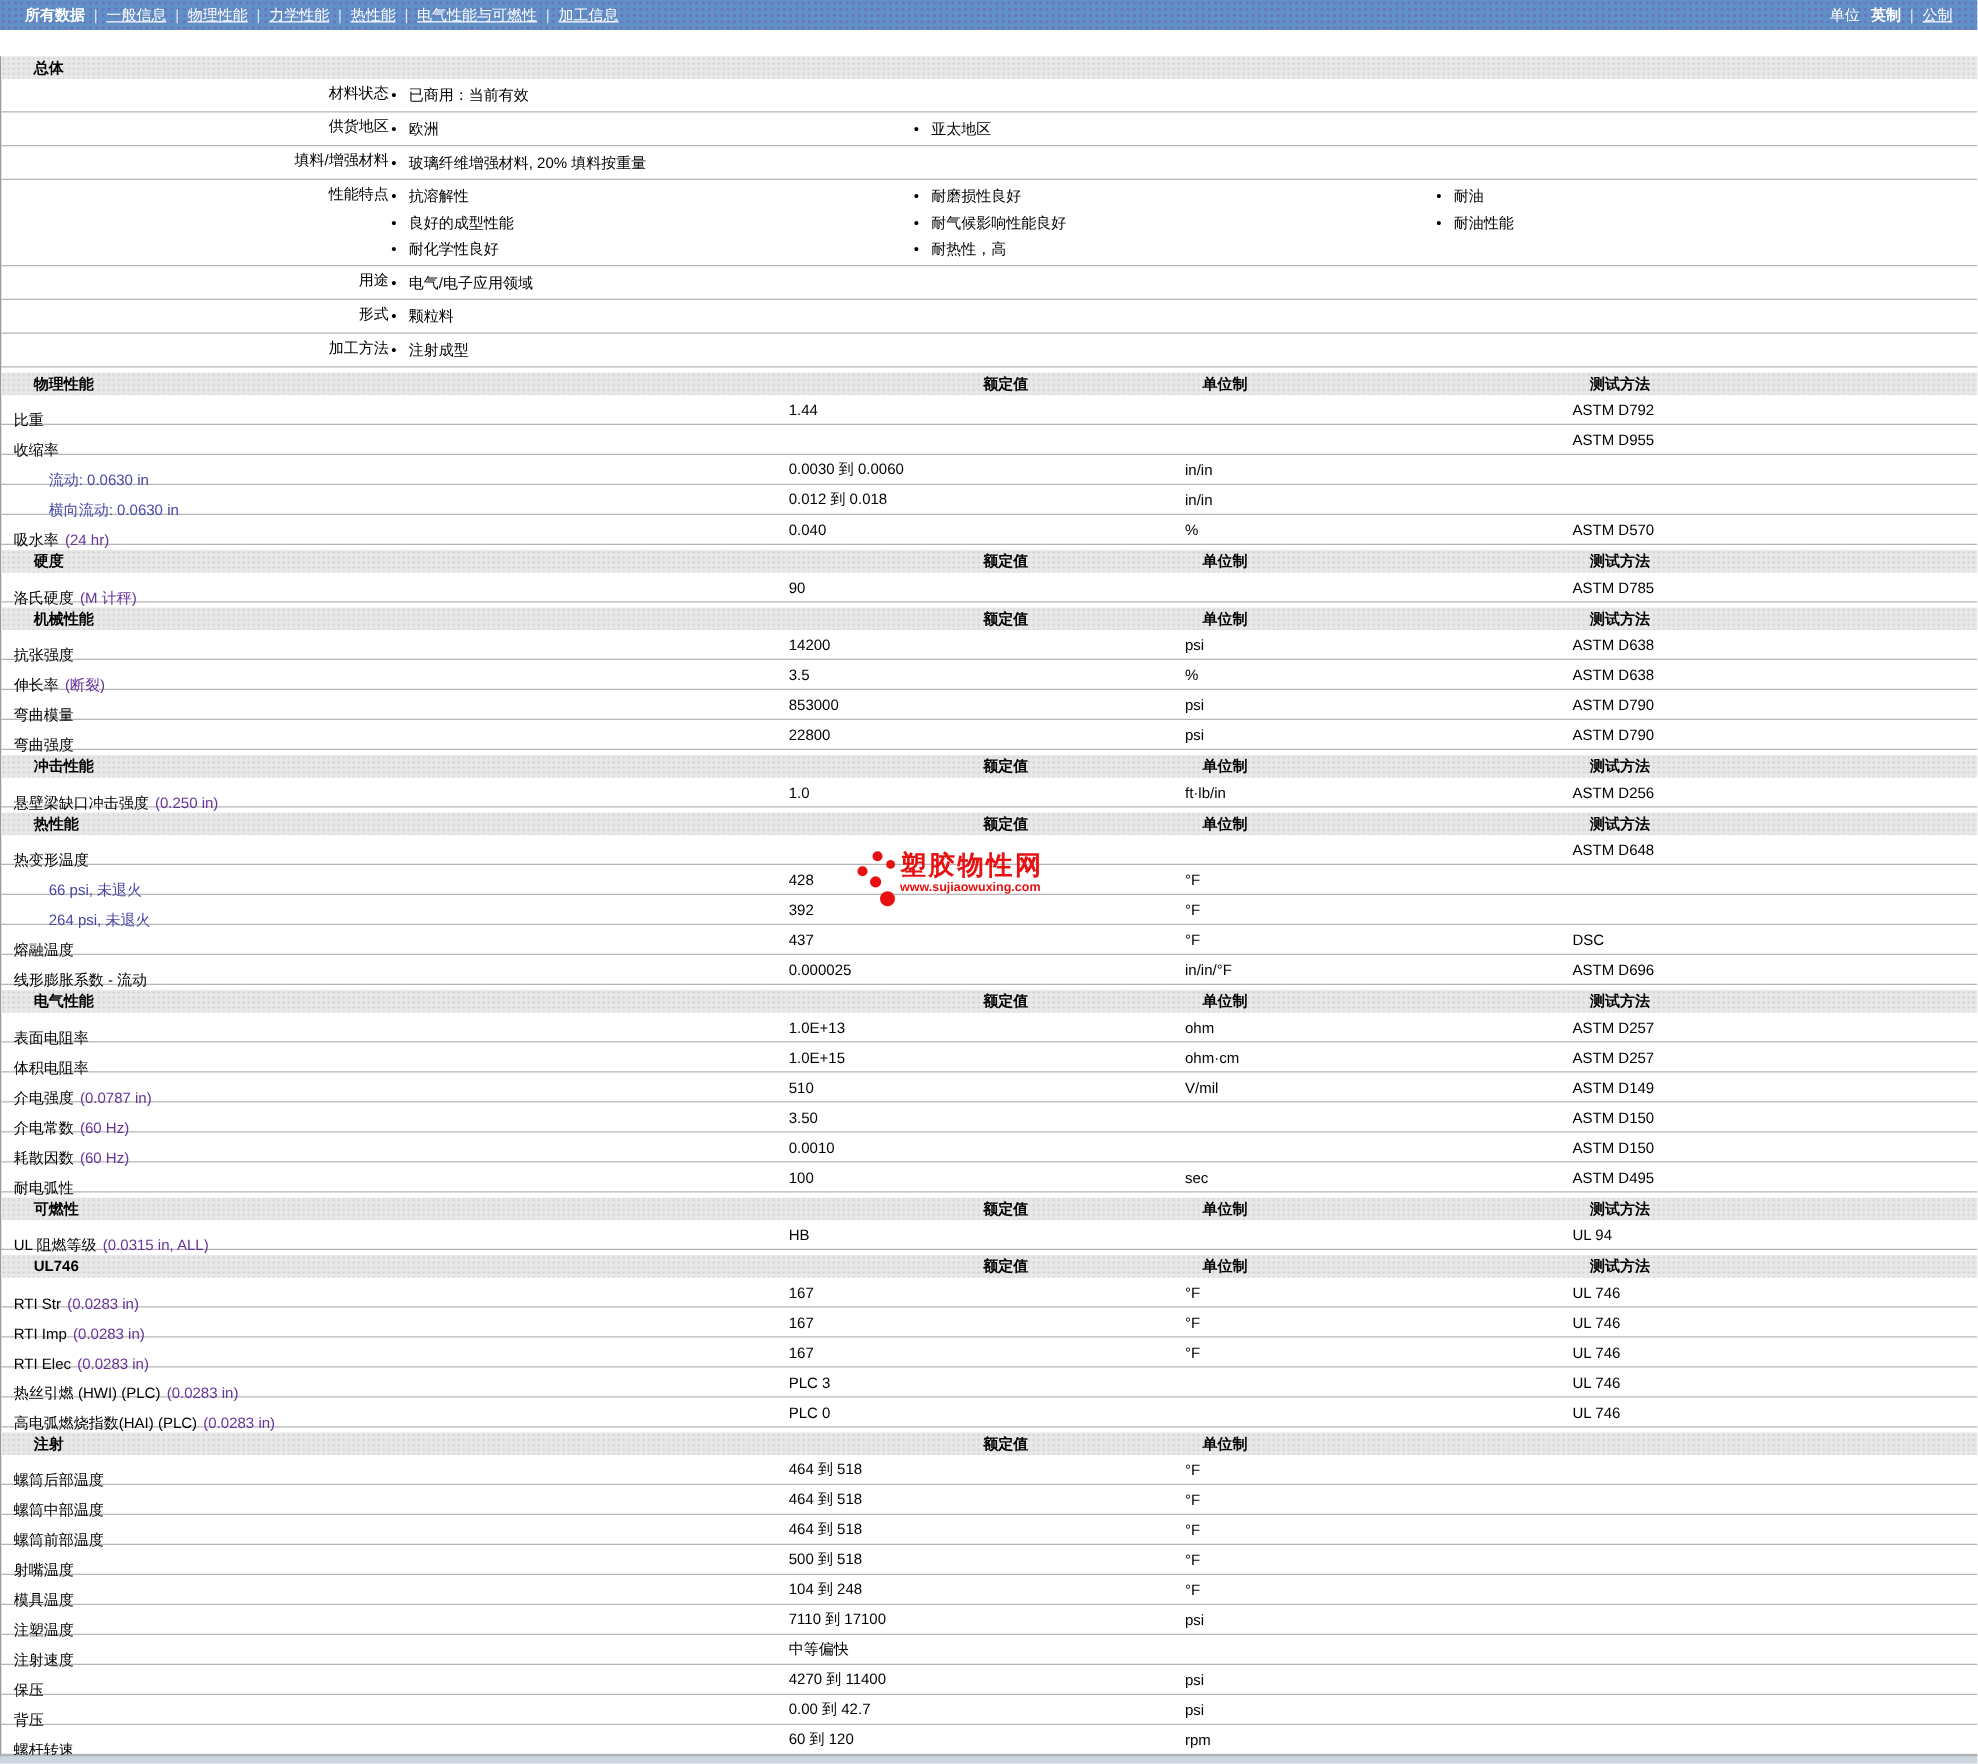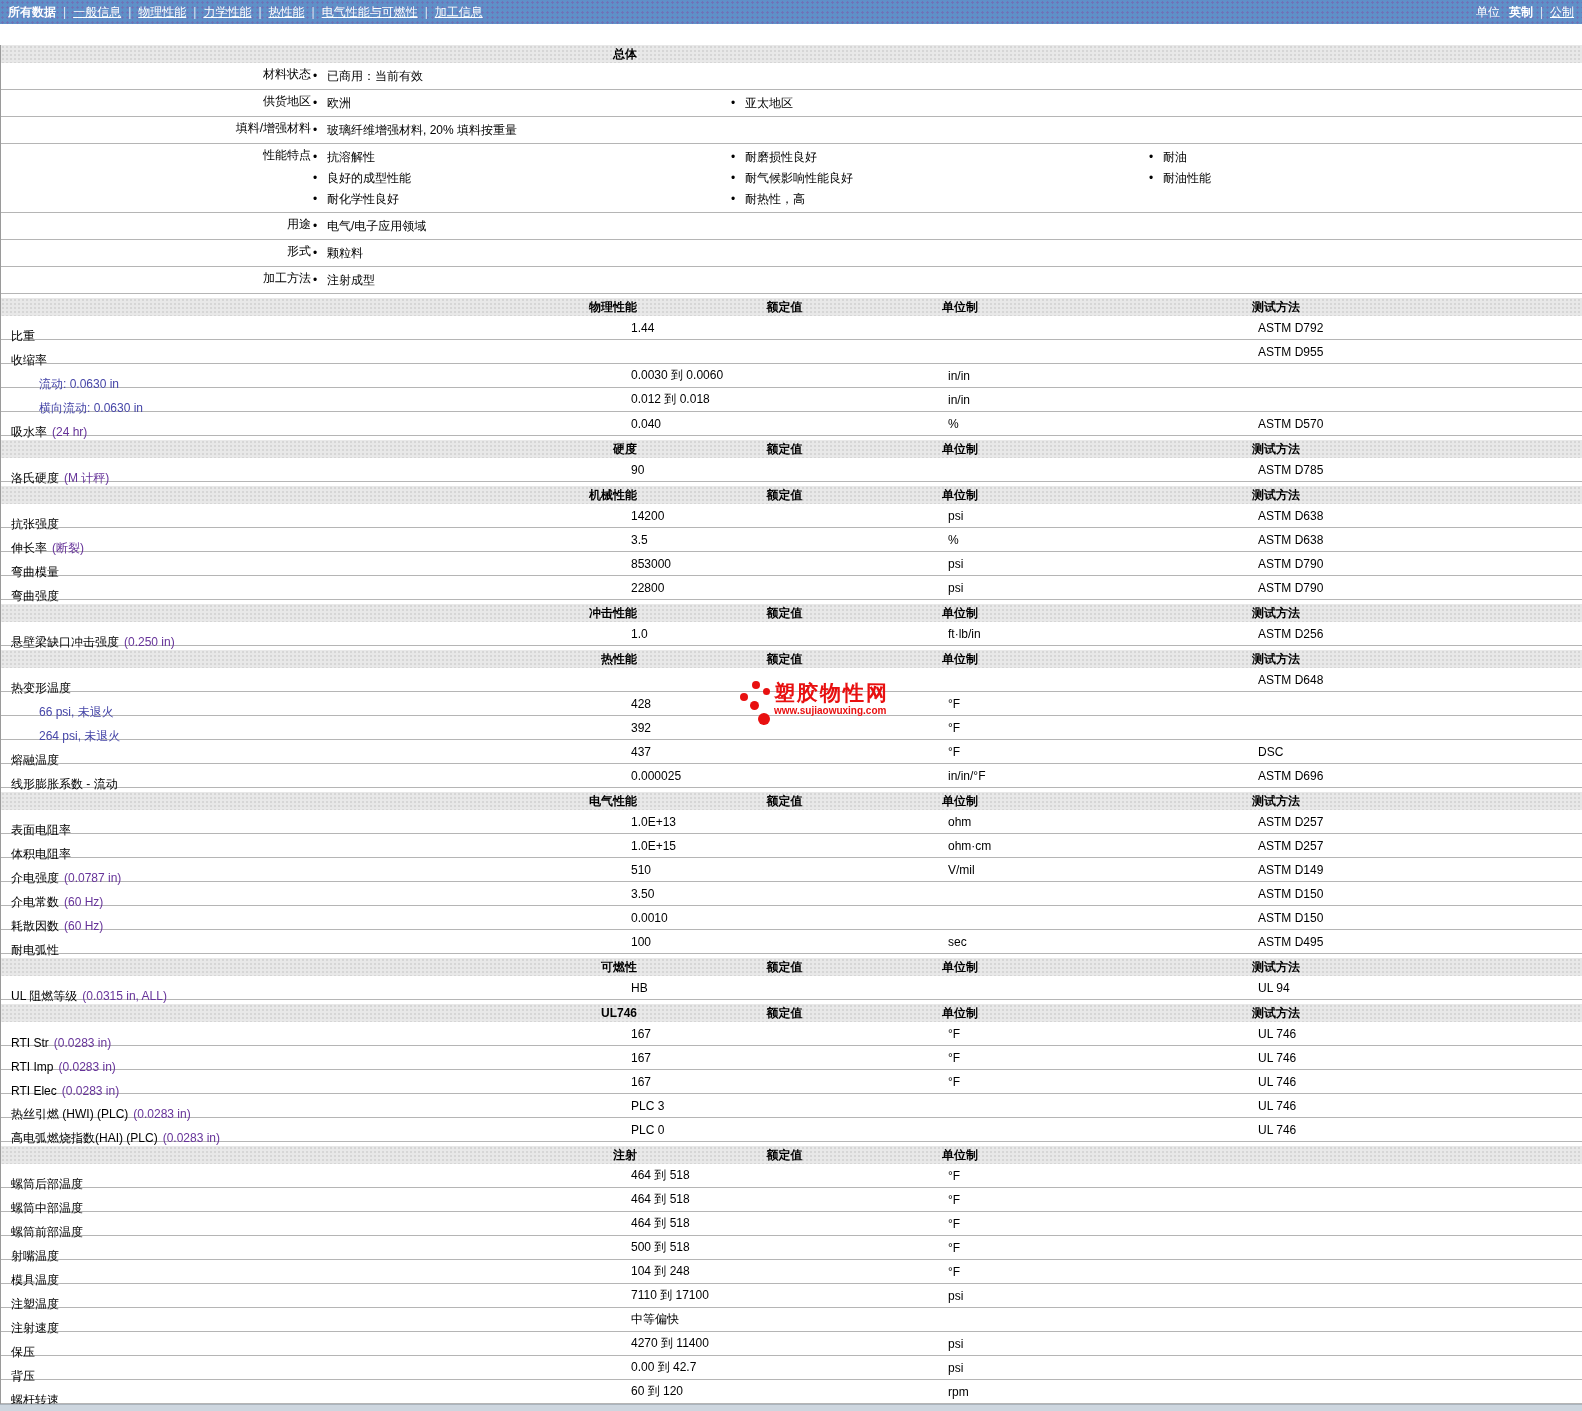--- a/index.html
+++ b/index.html
@@ -7,60 +7,60 @@
     width:1582px;height:1411px;position:relative;overflow:hidden;
     font-family:"Liberation Sans","DejaVu Sans",sans-serif;
     font-size:12px;color:#000;
   }
   
   #nav{
     height:24px;display:flex;justify-content:space-between;
     background-color:#5f90c8;
     background-image:radial-gradient(rgba(125,90,170,.55) 1px, transparent 1.2px);
     background-size:5px 5px;
-    color:#fff;padding:0 8px;box-sizing:border-box;
+    color:#fff;padding:0 20px;box-sizing:border-box;
   }
   #nav-left,#nav-right{display:flex;align-items:center;gap:7px;white-space:nowrap;}
   .nav-current{font-weight:bold;color:#fff;}
   .nav-sep{color:#dce6f2;}
   a.nav-link{color:#fff;text-decoration:underline;cursor:pointer;}
   .unit-label{color:#fff;margin-right:2px;}
   .unit-current{font-weight:bold;color:#fff;}
   
   #sheet{margin-top:21px;border-left:1px solid #9a9a9a;}
   .sec-gap{height:4px;}
   .sec-header{
     height:18px;display:flex;align-items:center;
     background-color:#e8e8e8;
     background-image:radial-gradient(#d6d6d6 1px, transparent 1.1px);
     background-size:4px 4px;
     font-weight:bold;
   }
-  .sec-header .sec-title{padding-left:6px;flex:0 0 630px;text-align:right;}
+  .sec-header .sec-title{padding-left:26px;flex:0 0 630px;}
   .hdr-value{flex:0 0 295px;text-align:center;}
   .hdr-unit{flex:0 0 310px;padding-left:10px;box-sizing:content-box;}
   .hdr-method{flex:1;padding-left:0;}
   
   .ov-row{display:flex;border-bottom:1px solid #b5b5b5;align-items:flex-start;padding:3px 0 2px 0;min-height:18px;}
   .ov-label{flex:0 0 310px;padding-left:10px;box-sizing:border-box;text-align:right;}
   .ov-cols{flex:1;display:flex;}
   .ov-col{width:418px;}
   .ov-col:last-child{width:auto;flex:1;}
   .bullet-line{display:flex;align-items:flex-start;line-height:21px;}
   .bullet-dot{width:14px;text-align:left;padding-left:2px;}
   
   .prow{display:flex;align-items:center;height:23px;border-bottom:1px solid #b5b5b5;}
   .p-label{flex:0 0 630px;padding-left:10px;box-sizing:border-box;white-space:nowrap;overflow:hidden;margin-top:18px;}
   .prow.sub .p-label{padding-left:38px;color:#4646a8;}
   .p-cond{color:#663399;margin-left:5px;}
   .p-value{flex:0 0 305px;text-align:left;white-space:nowrap;}
   .p-unit{flex:0 0 310px;padding-left:12px;box-sizing:content-box;white-space:nowrap;}
   .p-method{flex:1;white-space:nowrap;}
   
-  #watermark{position:absolute;left:736px;top:681px;display:flex;align-items:flex-start;pointer-events:none;}
+  #watermark{position:absolute;left:682px;top:681px;display:flex;align-items:flex-start;pointer-events:none;}
   #wm-dots{position:relative;width:34px;height:46px;}
   #wm-dots i{position:absolute;background:#e81010;border-radius:50%;display:block;}
   #wm-text{margin-left:4px;}
   #wm-name{color:#e81010;font-weight:bold;font-size:21px;letter-spacing:2px;line-height:24px;}
   #wm-url{color:#e81010;font-size:10px;font-weight:bold;}
   
   #footer{border-top:1px solid #9a9a9a;margin-top:0;position:relative;padding:8px 0 0 0;height:72px;box-sizing:border-box;}
   #bottom-strip{position:absolute;left:0;bottom:0;width:1582px;height:6px;background:#cdd6df;border-top:1px solid #aab4bd;}
 </style>
 </head>

